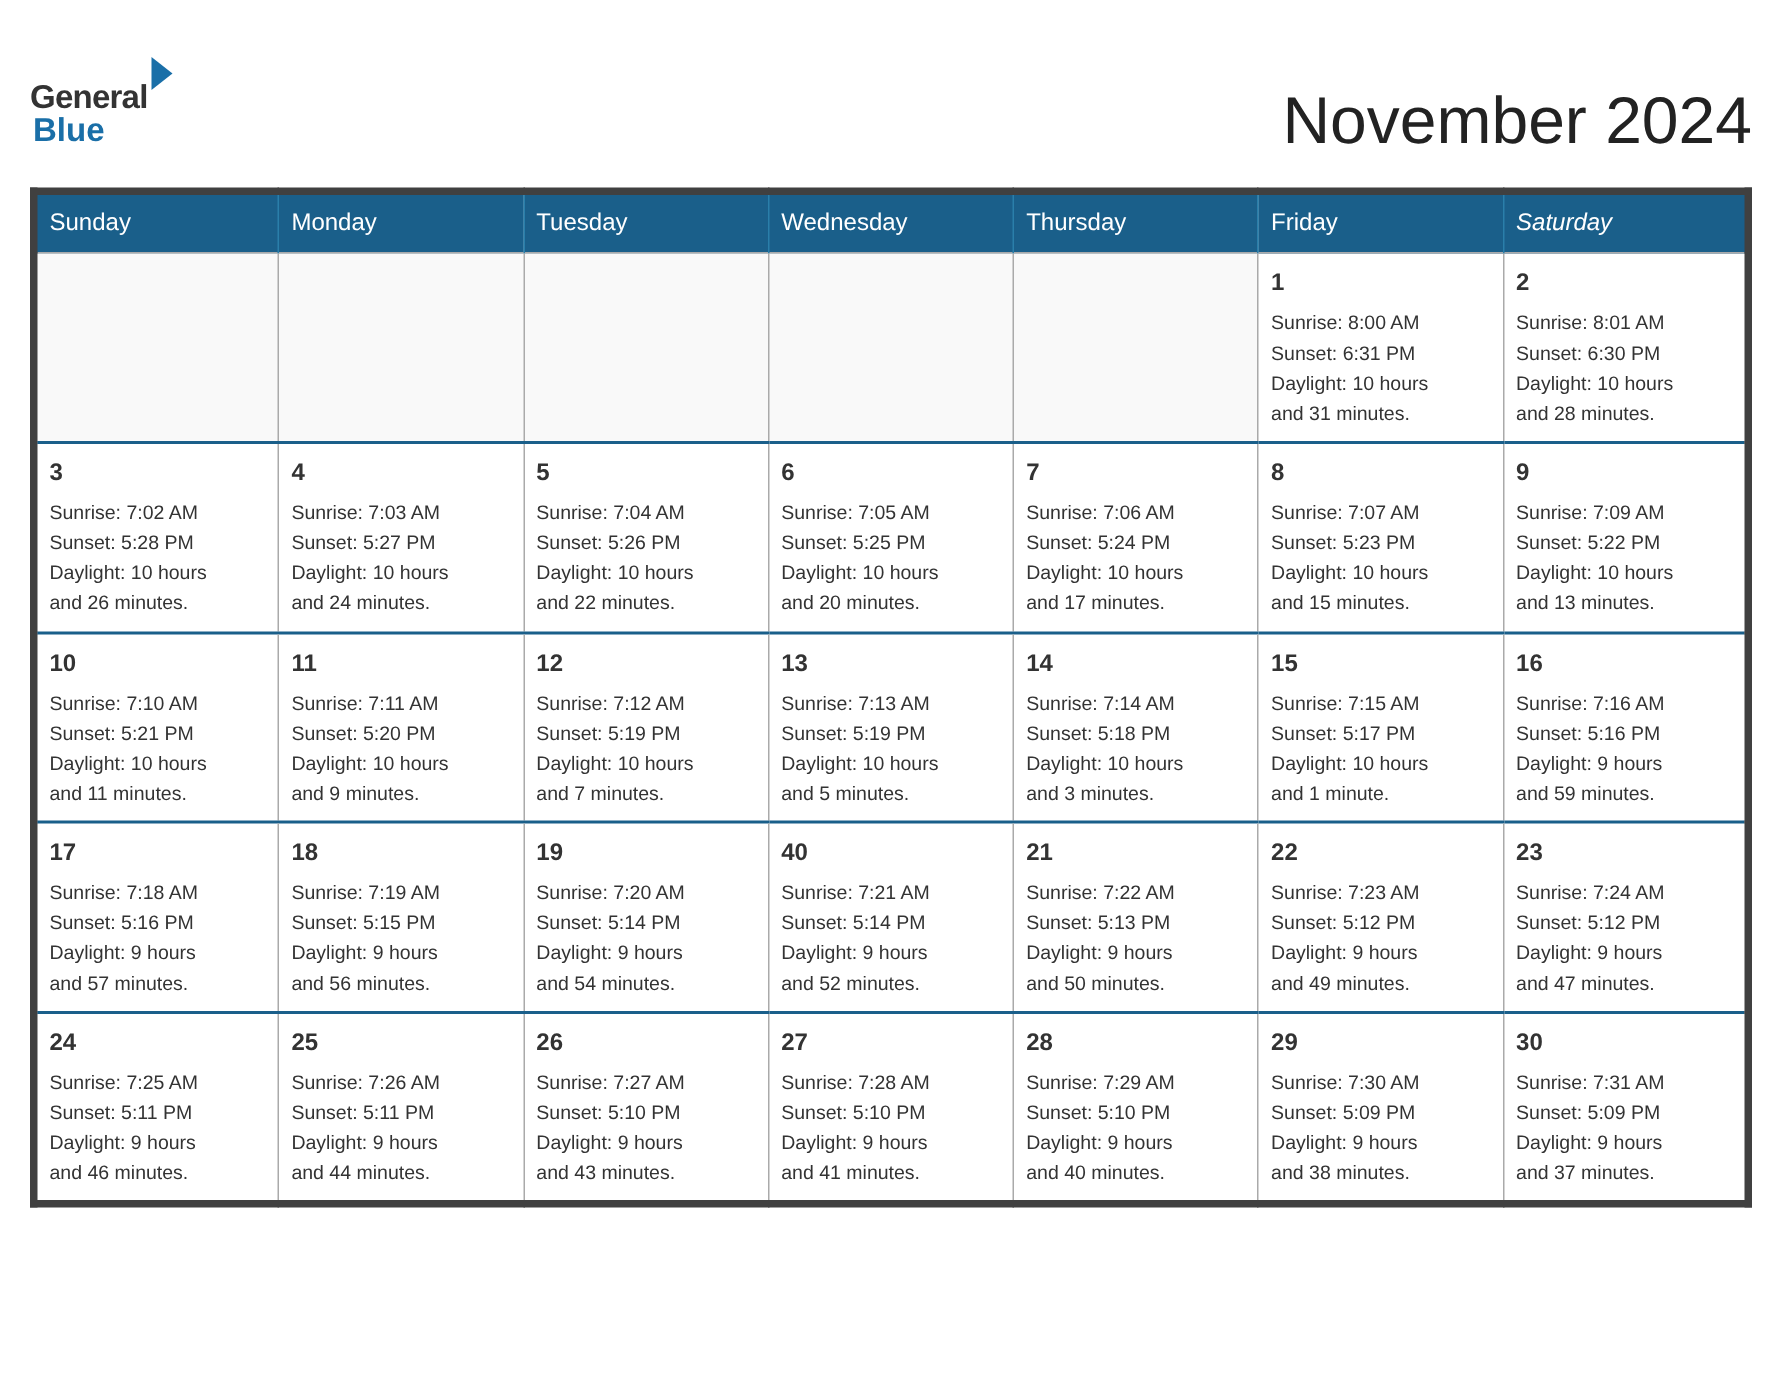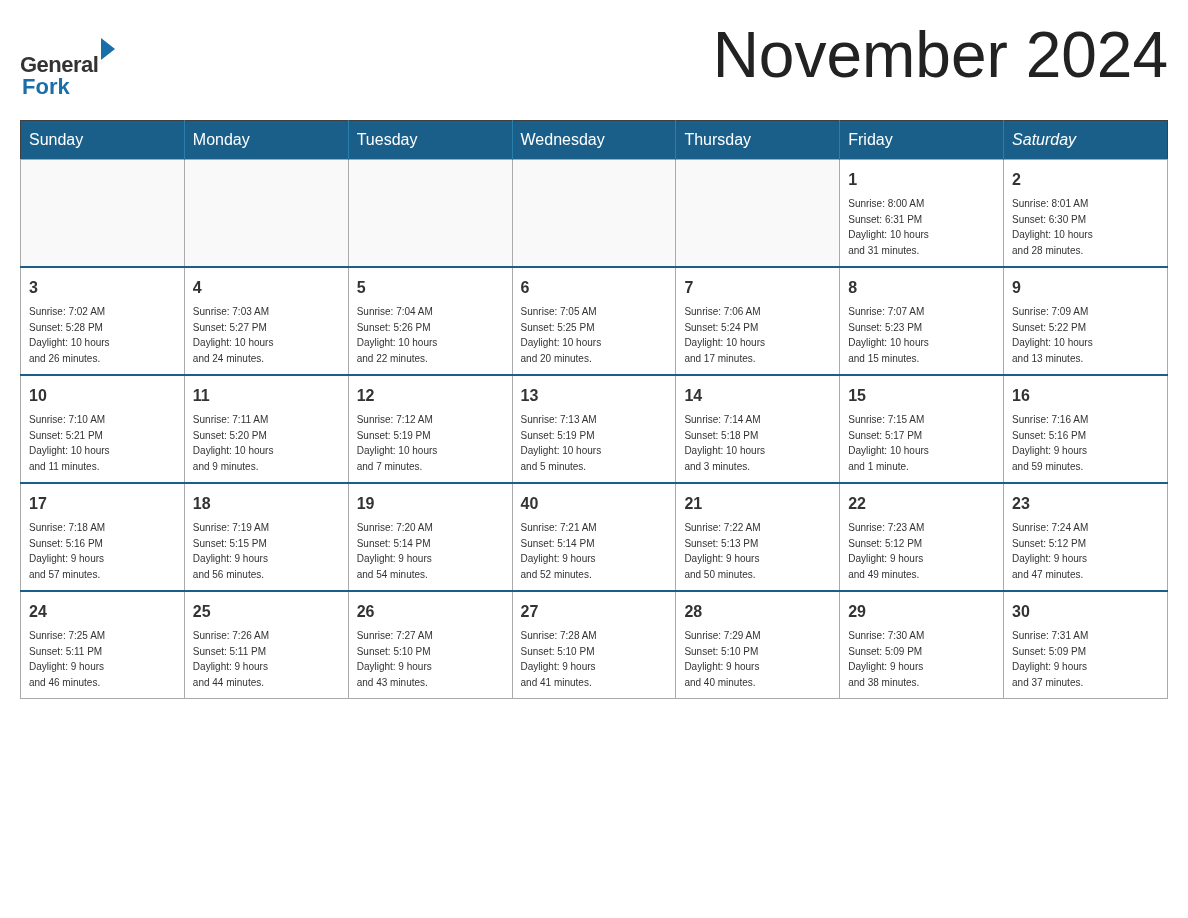--- a/index.html
+++ b/index.html
@@ -45,34 +45,35 @@
       font-size: 22px;
       font-weight: bold;
       color: #1a6fa8;
       margin-top: -4px;
       margin-left: 2px;
     }
     .title-section {
       text-align: right;
     }
     .month-title {
-      font-size: 64px;
+      font-size: 44px;
       font-weight: 300;
       color: #222;
       line-height: 1.1;
+      margin-top: 37px;
     }
     .location {
       font-size: 20px;
       color: #444;
       margin-top: 4px;
     }
     .calendar {
       width: 100%;
       border-collapse: collapse;
-      border: 1px solid #404040;
+      border: 5px solid #404040;
     }
     .calendar th {
       background-color: #1a5f8a;
       color: #fff;
       padding: 10px 8px;
       text-align: left;
       font-size: 16px;
       font-weight: normal;
       border-right: 1px solid #2a7faa;
     }
@@ -89,36 +90,36 @@
     .calendar tr:last-child td { border-bottom: 1px solid #aaa; }
     .day-number {
       font-size: 16px;
       font-weight: bold;
       color: #333;
       display: block;
       margin-bottom: 4px;
     }
     .day-info {
       color: #333;
-      font-size: 10px;
+      font-size: 13px;
       line-height: 1.55;
     }
     .empty-cell { background: #f9f9f9; }
     .row-divider td { border-top: 2px solid #1a5f8a !important; }
   </style>
 </head>
 <body>
 
 <div class="header">
   <div class="logo">
     <div class="logo-top">
       <span class="logo-general">General</span>
       <div class="logo-arrow"></div>
     </div>
-    <span class="logo-blue">Fork</span>
+    <span class="logo-blue">Blue</span>
   </div>
   <div class="title-section">
     <div class="month-title">November 2024</div>
   </div>
 </div>
 
 <table class="calendar">
   <thead>
     <tr>
     <th>Sunday</th>

